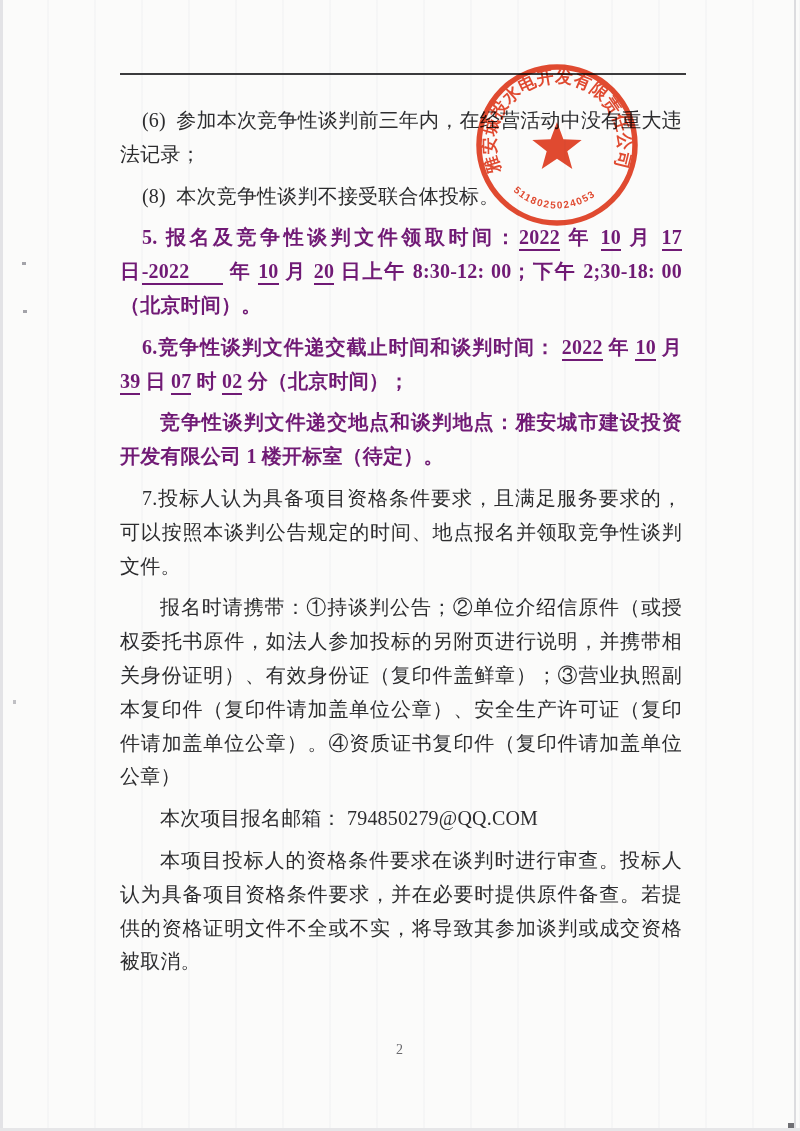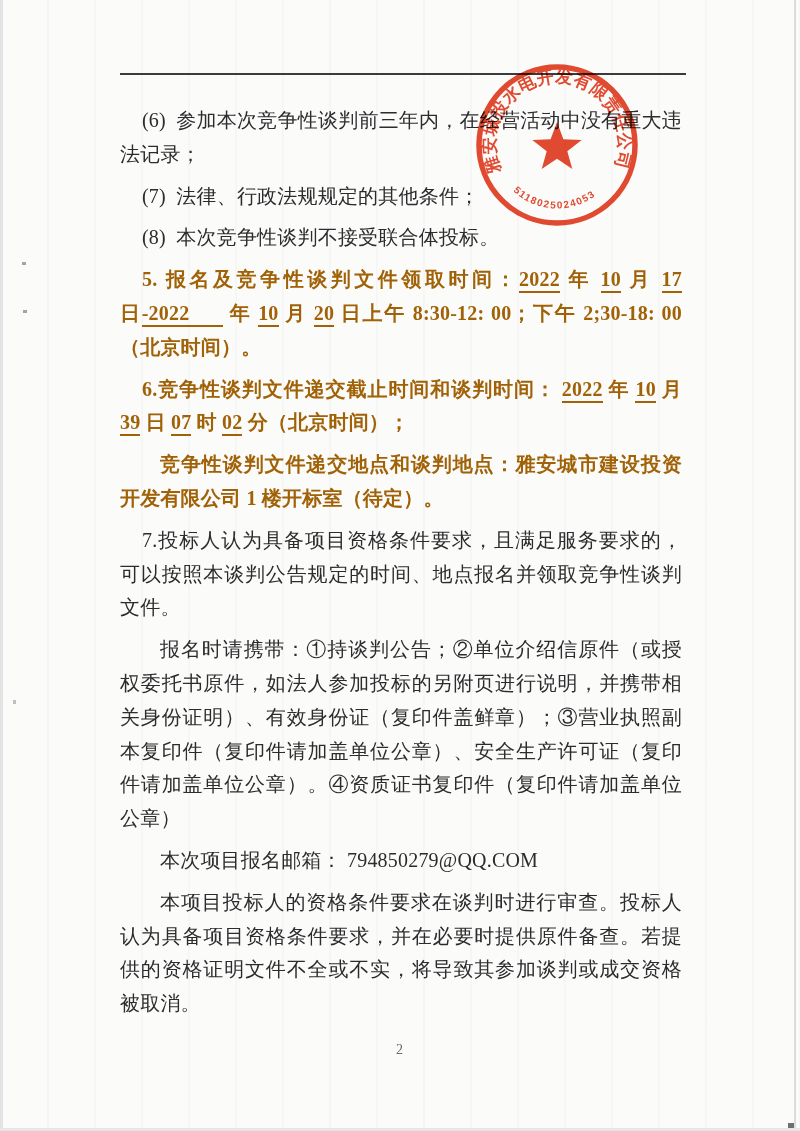--- a/index.html
+++ b/index.html
@@ -28,21 +28,21 @@
   }
 
   .content {
     position:absolute; left:112px; top:96px; width:578px;
     font-size:20px; line-height:33.8px; letter-spacing:.2px;
     color:#2c2c2e; text-align:justify;
   }
   p.para { margin:8px; padding:0; }
   .indent1 { text-indent:1.1em; }
   .indent2 { text-indent:2em; }
-  .bold { font-weight:700; color:#a16207; }
+  .bold { font-weight:700; color:#701a75; }
   .u { border-bottom:2px solid currentColor; padding-bottom:1px; }
 
   .seal {
     position:absolute; left:457px; top:45px; width:200px; height:200px;
     mix-blend-mode:multiply; opacity:.93;
   }
   .seal .ring { fill:none; stroke:#e23d21; stroke-width:5.5px; }
   .seal .star { fill:#e23d21; }
   .seal text  { fill:#e23d21; font-family:"Liberation Sans","DejaVu Sans",sans-serif; font-weight:700; }
   .seal-name  { font-size:17px; letter-spacing:1px; }
@@ -63,21 +63,20 @@
   <div class="edge-bottom"></div>
   <div class="corner-dot"></div>
   <div class="speck" style="left:22px;top:262px;width:4px;height:3px;"></div>
   <div class="speck" style="left:23px;top:310px;width:4px;height:3px;"></div>
   <div class="speck" style="left:13px;top:700px;width:3px;height:4px;opacity:.5;"></div>
 
   <div class="header-rule"></div>
 
   <div class="content">
     <p class="para indent1"><span>(6)&nbsp;&nbsp;参加本次竞争性谈判前三年内，在经营活动中没有重大违法记录；</span></p>
-    <p class="para indent1"><span>(7)&nbsp;&nbsp;法律、行政法规规定的其他条件；</span></p>
     <p class="para indent1"><span>(8)&nbsp;&nbsp;本次竞争性谈判不接受联合体投标。</span></p>
 
     <p class="para indent1 bold"><span>5.&nbsp;报名及竞争性谈判文件领取时间：</span><span class="u">2022</span><span> 年 </span><span class="u">10</span><span> 月 </span><span class="u">17</span><span> 日</span><span class="u">-2022&nbsp;&nbsp;&nbsp;&nbsp;&nbsp;</span><span> 年 </span><span class="u">10</span><span> 月 </span><span class="u">20</span><span> 日上午 8:30-12: 00；下午 2;30-18: 00（北京时间）。</span></p>
 
 
     <p class="para indent1 bold"><span>6.竞争性谈判文件递交截止时间和谈判时间：&nbsp;</span><span class="u">2022</span><span> 年 </span><span class="u">10</span><span> 月 </span><span class="u">39</span><span> 日 </span><span class="u">07</span><span> 时 </span><span class="u">02</span><span> 分（北京时间）；</span></p>
 
     <p class="para indent2 bold"><span>竞争性谈判文件递交地点和谈判地点：雅安城市建设投资开发有限公司 1 楼开标室（待定）。</span></p>
 
     <p class="para indent1"><span>7.投标人认为具备项目资格条件要求，且满足服务要求的，可以按照本谈判公告规定的时间、地点报名并领取竞争性谈判文件。</span></p>

